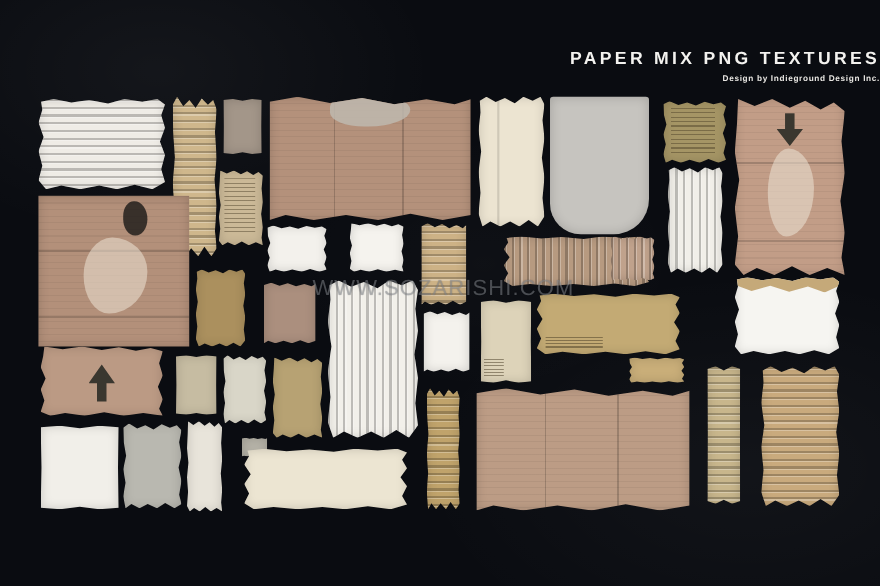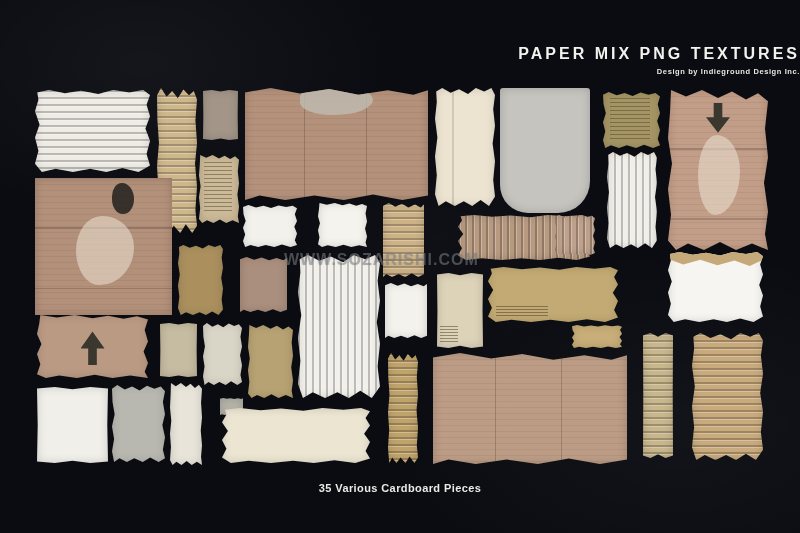--- a/index.html
+++ b/index.html
@@ -20,21 +20,21 @@
   }
   .hdr .sub{
     margin-top:4px;color:#e8e6e2;font-size:7.5px;font-weight:700;letter-spacing:0.6px;
   }
   .ftr{
     position:absolute;left:0;right:0;top:482px;text-align:center;
     color:#eceae6;font-size:11px;font-weight:700;letter-spacing:0.4px;
   }
   .wm{
     position:absolute;left:284px;top:251px;
-    color:rgba(165,170,176,0.42);font-size:16px;font-weight:700;letter-spacing:1px;
+    color:rgba(165,170,176,0.42);font-size:20px;font-weight:400;letter-spacing:1px;
     pointer-events:none;z-index:5;text-shadow:0 0 1px rgba(0,0,0,0.3);
   }
   
   #collage{position:absolute;inset:0;}
   .piece{position:absolute;box-shadow:inset 0 0 10px rgba(0,0,0,0.18);}
   .flat{background-color:var(--c);}
   .ribs-h{background-color:var(--c);
     background-image:repeating-linear-gradient(180deg, rgba(0,0,0,0.22) 0 2px, rgba(255,255,255,0.28) 2px 3px, rgba(0,0,0,0) 3px 7px);}
   .ribs-v{background-color:var(--c);
     background-image:repeating-linear-gradient(90deg, rgba(0,0,0,0.22) 0 2px, rgba(255,255,255,0.28) 2px 3px, rgba(0,0,0,0) 3px 7px);}
@@ -137,15 +137,14 @@
       <div class="piece ribs-h torn-a" style="left: 692px; top: 333px; width: 71px; height: 127px; --c: #c9aa7d;"></div>
       <div class="piece flat torn-e" style="left: 37px; top: 387px; width: 71px; height: 76px; --c: #f1efe9;"></div>
       <div class="piece flat torn-b" style="left: 112px; top: 385px; width: 53px; height: 77px; --c: #b9b8b0;"></div>
       <div class="piece flat torn-c" style="left: 170px; top: 383px; width: 32px; height: 82px; --c: #e8e4da;"></div>
       <div class="piece flat torn-d" style="left: 220px; top: 398px; width: 23px; height: 17px; --c: #b6b3a8;"></div>
       <div class="piece flat torn-a" style="left: 222px; top: 408px; width: 148px; height: 55px; --c: #ece5d2;"></div>
     </div>
 
   <div class="wm">WWW.SOZARISHI.COM</div>
 
-  <div class="ftr">35 Various Cardboard Pieces</div>
 
 </div>
 
 </body></html>

